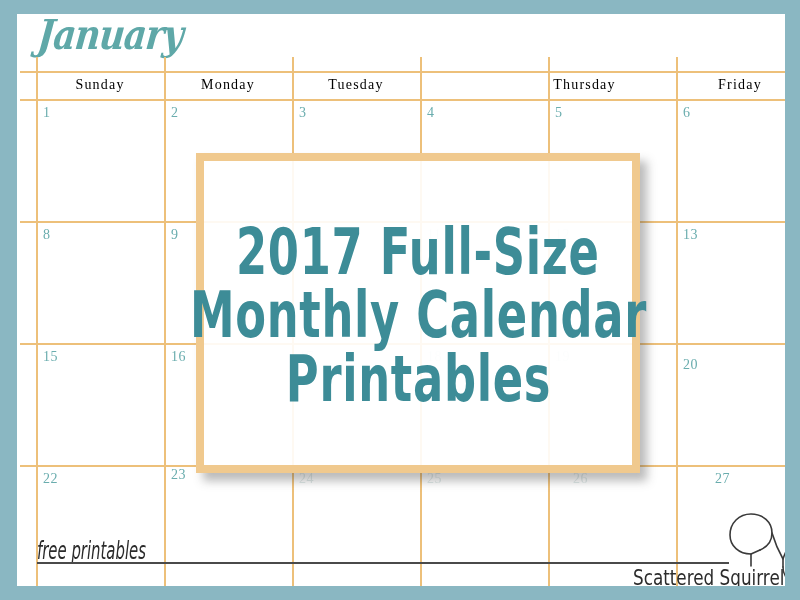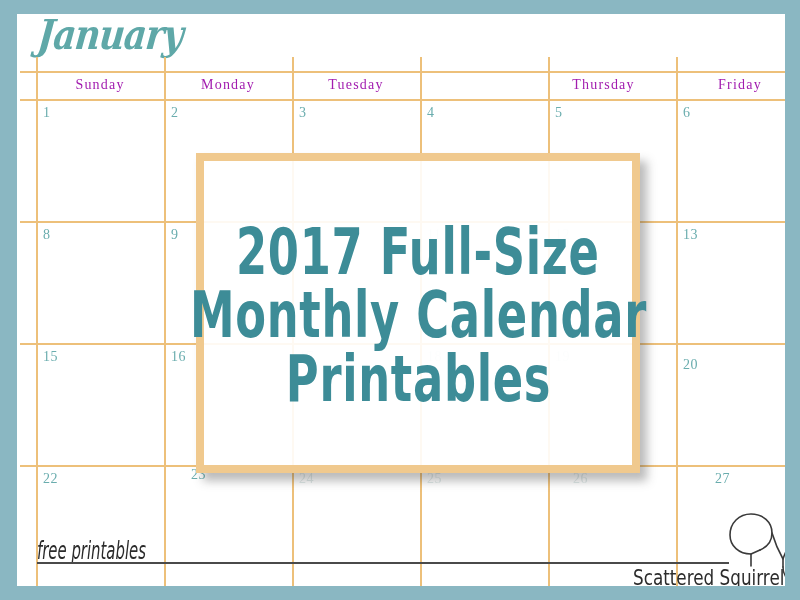--- a/index.html
+++ b/index.html
@@ -72,21 +72,21 @@
     top: 14px;
     height: 28px;
     width: 100%;
   }
   .hdr-cell {
     position: absolute;
     top: 0;
     height: 28px;
     line-height: 28px;
     text-align: center;
-    color: #a21caf;
+    color: #000000;
     font-family: "Liberation Serif", serif;
     font-size: 14px;
     letter-spacing: 1.2px;
   }
 
   .day-cell {
     position: absolute;
     color: #6aadae;
     font-family: "Liberation Serif", serif;
     font-size: 14px;
@@ -176,21 +176,21 @@
 
   <div id="sheet">
 
     <div id="month-title">January</div>
 
     <div id="grid">
       <div class="hdr-row">
           <div class="hdr-cell" style="left: 16px; width: 128px;">Sunday</div>
           <div class="hdr-cell" style="left: 144px; width: 128px;">Monday</div>
           <div class="hdr-cell" style="left: 272px; width: 128px;">Tuesday</div>
-          <div class="hdr-cell" style="left: 528px; width: 111px;">Thursday</div>
+          <div class="hdr-cell" style="left: 509px; width: 111px;">Thursday</div>
           <div class="hdr-cell" style="left: 656px; width: 128px;">Friday</div>
         </div>
     <div class="gline h" style="top: 14px; width: 765px;"></div>
         <div class="gline h" style="top: 42px; width: 765px;"></div>
         <div class="gline h" style="top: 164px; width: 765px;"></div>
         <div class="gline h" style="top: 286px; width: 765px;"></div>
         <div class="gline h" style="top: 408px; width: 765px;"></div>
         <div class="gline v" style="left: 16px; height: 529px;"></div>
         <div class="gline v" style="left: 144px; height: 529px;"></div>
         <div class="gline v" style="left: 272px; height: 529px;"></div>
@@ -209,21 +209,21 @@
         <div class="day-cell dim" style="left: 407px; top: 170px;">11</div>
         <div class="day-cell dim" style="left: 535px; top: 170px;">12</div>
         <div class="day-cell" style="left: 663px; top: 170px;">13</div>
         <div class="day-cell" style="left: 23px; top: 292px;">15</div>
         <div class="day-cell" style="left: 151px; top: 292px;">16</div>
         <div class="day-cell dim" style="left: 279px; top: 292px;">17</div>
         <div class="day-cell dim" style="left: 407px; top: 292px;">18</div>
         <div class="day-cell dim" style="left: 535px; top: 292px;">19</div>
         <div class="day-cell" style="left: 663px; top: 300px;">20</div>
         <div class="day-cell" style="left: 23px; top: 414px;">22</div>
-        <div class="day-cell" style="left: 151px; top: 410px; margin-left: 20px;">23</div>
+        <div class="day-cell" style="left: 151px; top: 410px;">23</div>
         <div class="day-cell dim" style="left: 279px; top: 414px;">24</div>
         <div class="day-cell dim" style="left: 407px; top: 414px;">25</div>
         <div class="day-cell dim" style="left: 535px; top: 414px; margin-left: 18px;">26</div>
         <div class="day-cell" style="left: 695px; top: 414px;">27</div>
       </div>
 
     <div id="overlay-card">
       <div id="overlay-inner">
         <div class="ov-line l1">2017 Full-Size</div>
         <div class="ov-line l2">Monthly Calendar</div>

